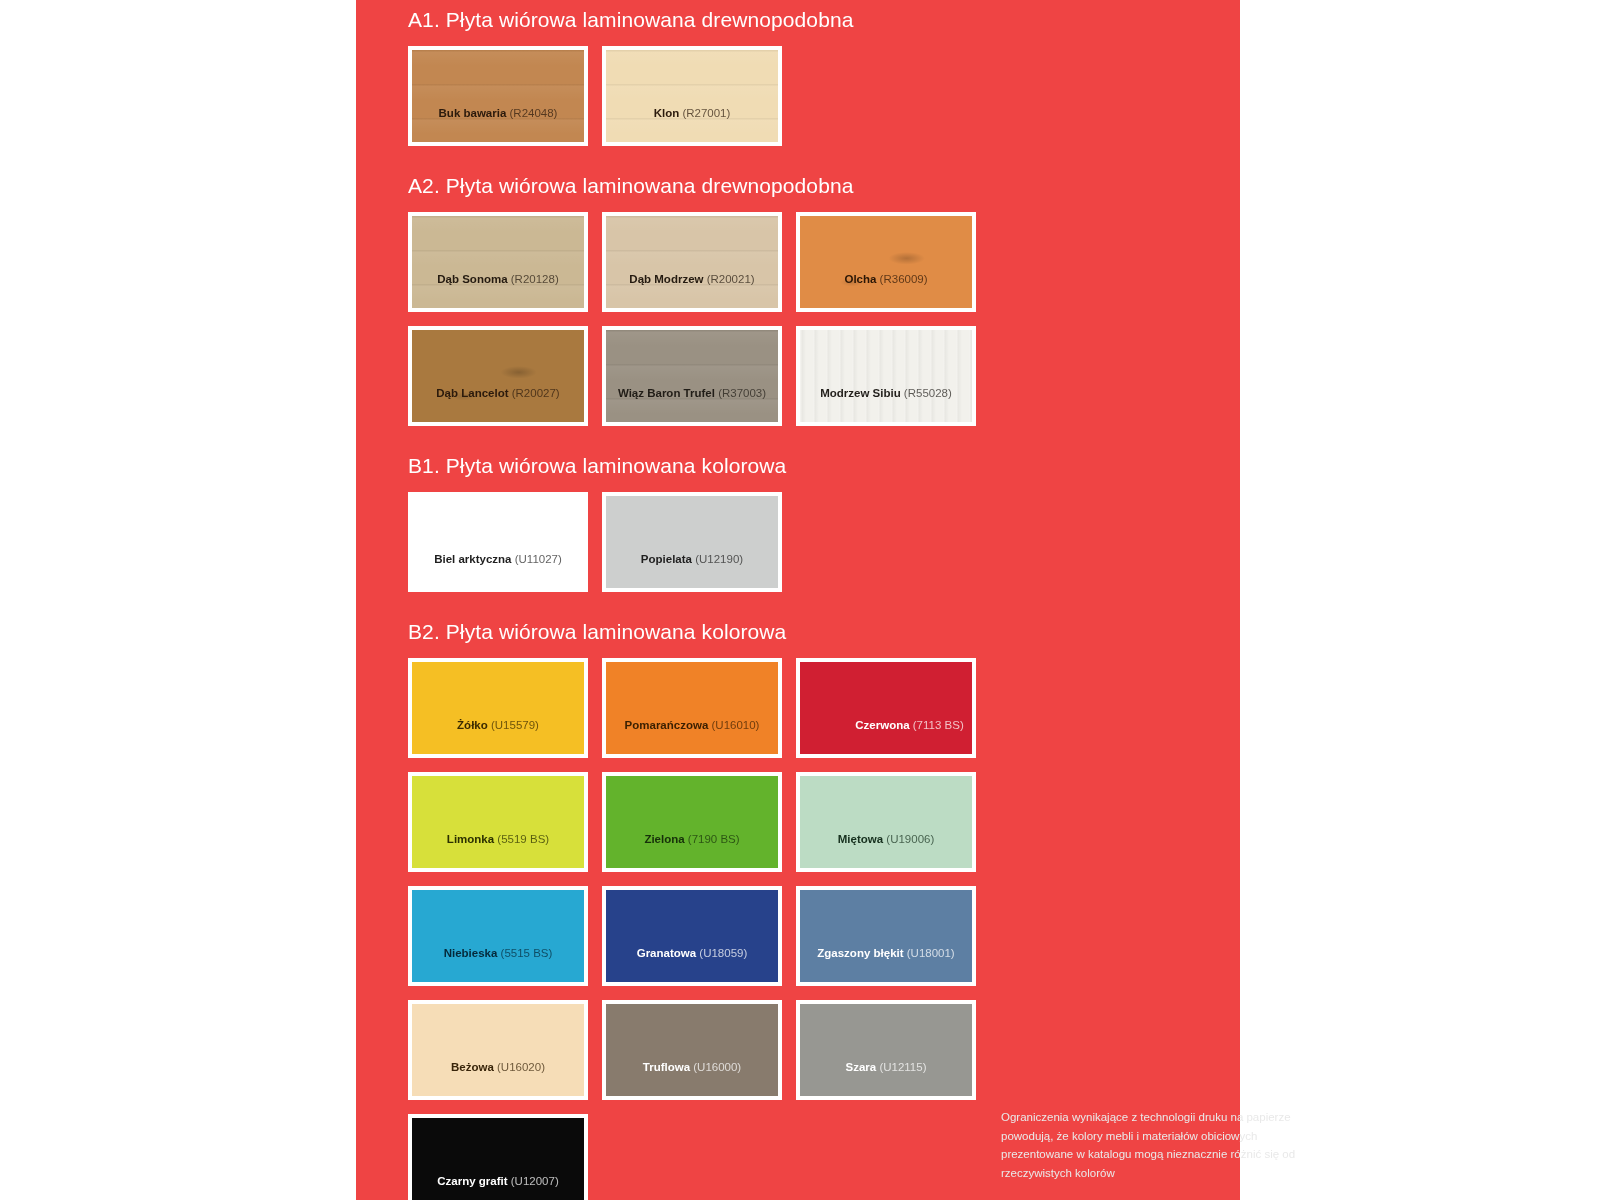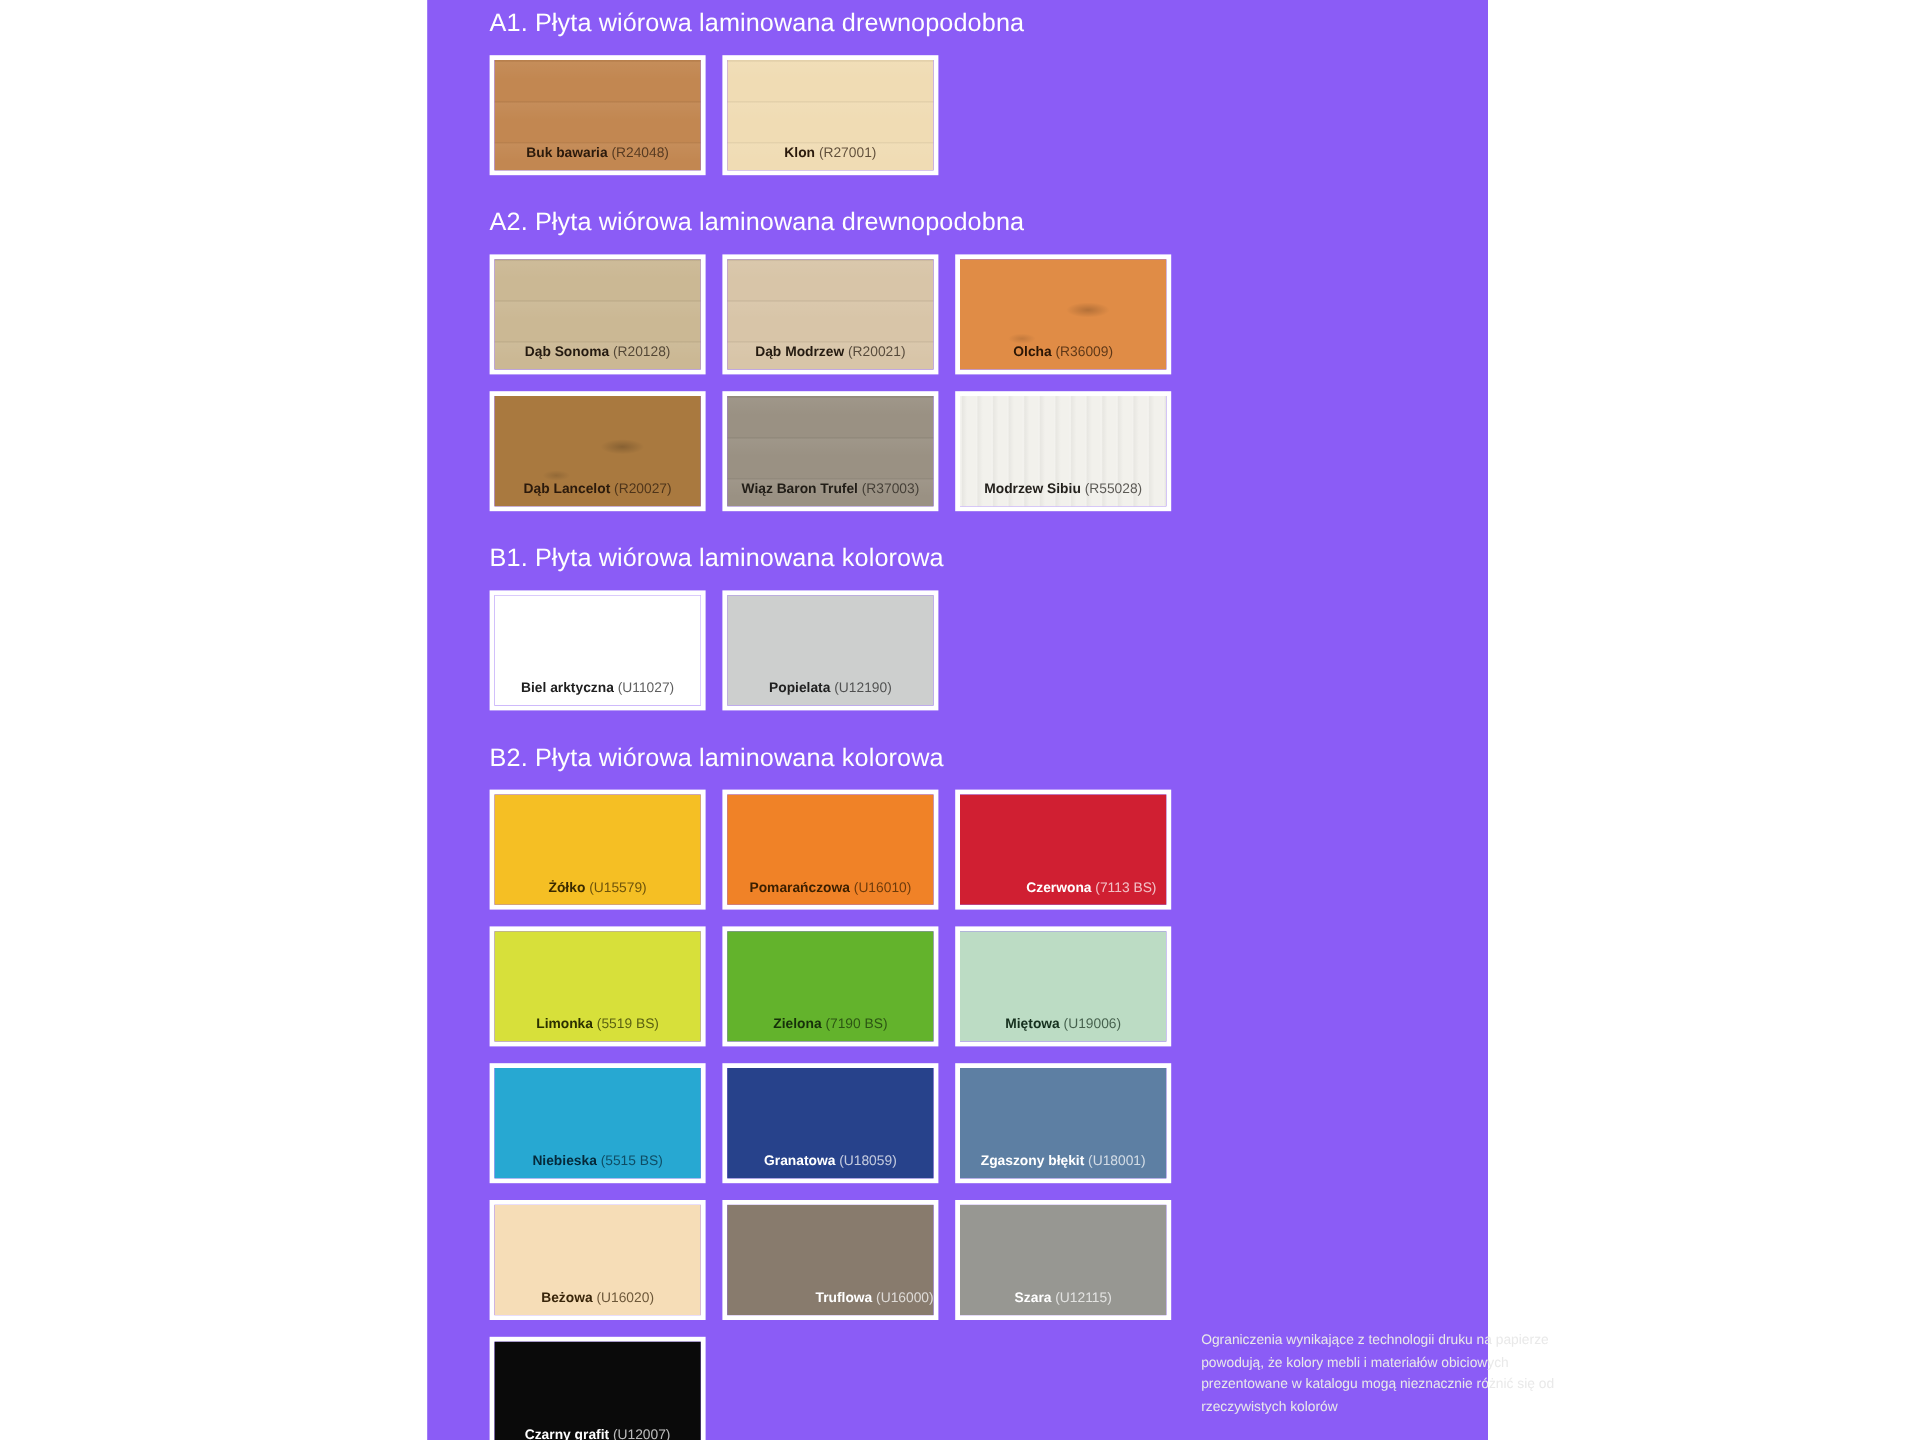--- a/index.html
+++ b/index.html
@@ -4,37 +4,37 @@
 <style>
   html,body{margin:0;padding:0;}
   body{
     width:1600px;height:1200px;background:#ffffff;
     font-family:"Liberation Sans", sans-serif;
     overflow:hidden;
   }
   #page{position:relative;width:1600px;height:1200px;}
   .panel{
     position:absolute;left:356px;top:0;width:884px;height:1200px;
-    background:#8b5cf6;
+    background:#ef4444;
   }
   .panel-inner{padding:0 0 0 52px;}
   .section{margin-top:0;}
   .section-title{
     color:#ffffff;font-size:21px;font-weight:400;letter-spacing:.1px;
     margin:0 0 14px 0;white-space:nowrap;
   }
   .grid{display:flex;flex-wrap:wrap;gap:14px 14px;width:588px;}
   .swatch{
     position:relative;width:180px;height:100px;
     border:4px solid #ffffff;box-sizing:border-box;
     overflow:hidden;
   }
   .swatch .fill{position:absolute;inset:0;}
   .swatch .lbl{
-    position:absolute;left:0;right:0;bottom:7px;
+    position:absolute;left:0;right:0;bottom:22px;
     text-align:center;font-size:11.5px;line-height:1.1;
     white-space:nowrap;
   }
   .lbl .nm{font-weight:700;}
   .lbl .cd{font-weight:400;opacity:.72;}
   
   .tex{position:absolute;inset:0;}
   .grainA{
     background-image:repeating-linear-gradient(90deg,
       rgba(255,255,255,.10) 0px, rgba(255,255,255,.10) 1px,
@@ -170,21 +170,21 @@
             <div class="swatch">
               <div class="fill" style="background: rgb(93, 127, 163);"></div>
               <div class="lbl" style="color: rgb(255, 255, 255);"><span class="nm">Zgaszony błękit</span><span class="cd"> (U18001)</span></div>
             </div>
             <div class="swatch">
               <div class="fill" style="background: rgb(246, 221, 183);"></div>
               <div class="lbl" style="color: rgb(57, 37, 10);"><span class="nm">Beżowa</span><span class="cd"> (U16020)</span></div>
             </div>
             <div class="swatch">
               <div class="fill" style="background: rgb(136, 123, 109);"></div>
-              <div class="lbl" style="color: rgb(255, 255, 255); text-align: right;"><span class="nm">Truflowa</span><span class="cd"> (U16000)</span></div>
+              <div class="lbl" style="color: rgb(255, 255, 255);"><span class="nm">Truflowa</span><span class="cd"> (U16000)</span></div>
             </div>
             <div class="swatch">
               <div class="fill" style="background: rgb(151, 151, 146);"></div>
               <div class="lbl" style="color: rgb(255, 255, 255);"><span class="nm">Szara</span><span class="cd"> (U12115)</span></div>
             </div>
             <div class="swatch">
               <div class="fill" style="background: rgb(10, 10, 10);"></div>
               <div class="lbl" style="color: rgb(255, 255, 255);"><span class="nm">Czarny grafit</span><span class="cd"> (U12007)</span></div>
             </div>
           </div>

